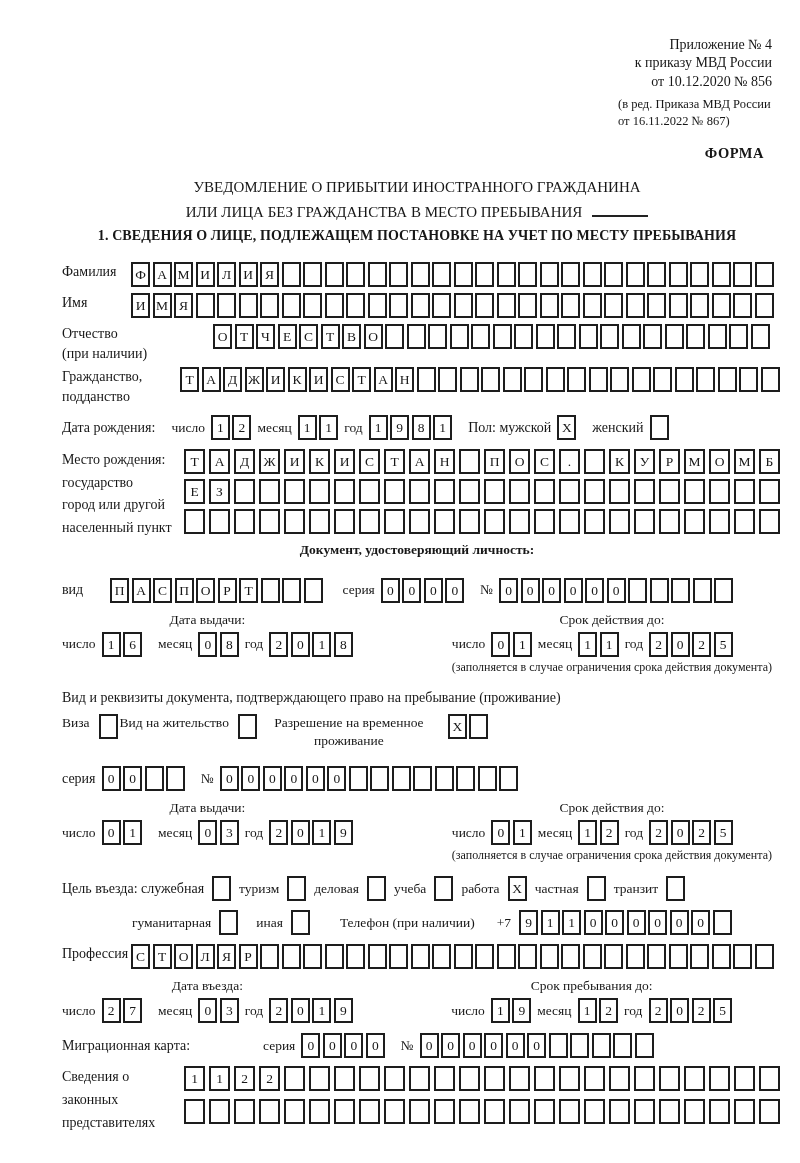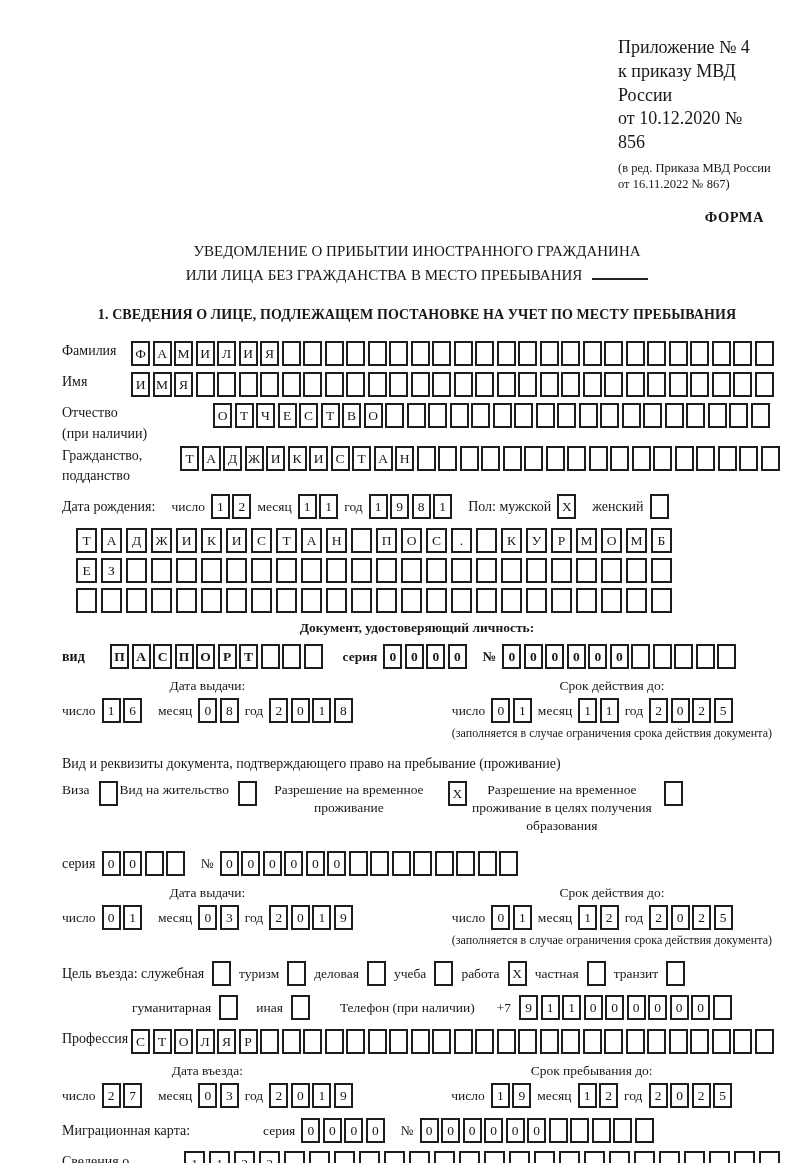--- a/index.html
+++ b/index.html
@@ -6,26 +6,26 @@
   .page {
     position:relative;
     width:800px; min-height:1163px;
     box-sizing:border-box;
     padding:36px 28px 16px 62px;
     background:#ffffff;
     font-family:"Liberation Serif", "DejaVu Serif", serif;
     color:#171717;
     overflow:hidden;
   }
-  .annex { margin-left:556px; font-size:18px; line-height:1.32; }
+  .annex { margin-left:556px; font-size:14px; line-height:1.32;text-align:right; }
   .annex-note { margin-left:556px; font-size:12.5px; line-height:1.32; margin-top:5px; }
   .form-label { text-align:right; font-weight:bold; font-size:14.5px; margin-top:16px; padding-right:8px; letter-spacing:0.5px; }
   .title { text-align:center; font-weight:normal; font-size:15px; line-height:1.55; margin-top:14px; }
   .uline { display:inline-block; width:56px; border-bottom:2px solid #222; height:1em; margin-left:10px; vertical-align:baseline; }
-  .section-head { text-align:center; font-weight:bold; font-size:14px; margin-top:20px; letter-spacing:0.1px; }
+  .section-head { text-align:center; font-weight:bold; font-size:14px; margin-top:4px; letter-spacing:0.1px; }
 
   .frow { display:flex; align-items:flex-start; margin-top:6px; }
   .flabel { font-size:14px; line-height:1.45; flex-shrink:0; }
   .bxs { display:flex; column-gap:2.5px; flex-wrap:nowrap; }
   .cbox {
     display:inline-block; box-sizing:border-box;
     width:19px; height:25px; border:2px solid #1d1d1d;
     font-size:13.5px; line-height:21px; text-align:center;
     flex-shrink:0; background:#fff;
   }
@@ -239,20 +239,26 @@
     <span class="bxs">
         <span class="cbox">X</span>
       </span>
     <span class="gap10" style="font-size:14px;">женский</span>
     <span class="bxs">
         <span class="cbox"></span>
       </span>
   </div>
 
   <div class="frow" style="margin-top:9px;">
+    <span class="lblcol">
+      <span style="display:block; width:120px;">Место рождения:</span>
+      <span style="display:block;">государство</span>
+      <span style="display:block; width:120px;">город или другой</span>
+      <span style="display:block; width:120px;">населенный пункт</span>
+    </span>
     <span class="stack" style="margin-left:14px;">
       <span class="bxs wide">
           <span class="cbox">Т</span>
           <span class="cbox">А</span>
           <span class="cbox">Д</span>
           <span class="cbox">Ж</span>
           <span class="cbox">И</span>
           <span class="cbox">К</span>
           <span class="cbox">И</span>
           <span class="cbox">С</span>
@@ -323,21 +329,21 @@
           <span class="cbox"></span>
           <span class="cbox"></span>
           <span class="cbox"></span>
           <span class="cbox"></span>
         </span>
     </span>
   </div>
 
   <div style="text-align:center; font-weight:bold; font-size:13.5px; margin-top:2px;">Документ, удостоверяющий личность:</div>
 
-  <div class="inl" style="margin-top:8px;font-weight:bold;">
+  <div class="inl" style="margin-top:20px;">
     <span style="font-size:14px; width:42px;">вид</span>
     <span class="bxs">
         <span class="cbox">П</span>
         <span class="cbox">А</span>
         <span class="cbox">С</span>
         <span class="cbox">П</span>
         <span class="cbox">О</span>
         <span class="cbox">Р</span>
         <span class="cbox">Т</span>
         <span class="cbox"></span>
@@ -432,21 +438,20 @@
           <span class="cbox"></span>
         </span>
     </div>
     <div class="opt">
       <span class="wrap w180">Разрешение на временное проживание</span>
       <span class="bxs">
           <span class="cbox">X</span>
         </span>
     </div>
     <div class="opt">
-      <span class="wrap w190">Разрешение на временное проживание в целях получения образования</span>
       <span class="bxs">
           <span class="cbox"></span>
         </span>
     </div>
   </div>
 
   <div class="inl" style="margin-top:16px;">
     <span style="font-size:14px;">серия</span>
     <span class="bxs">
         <span class="cbox">0</span>

